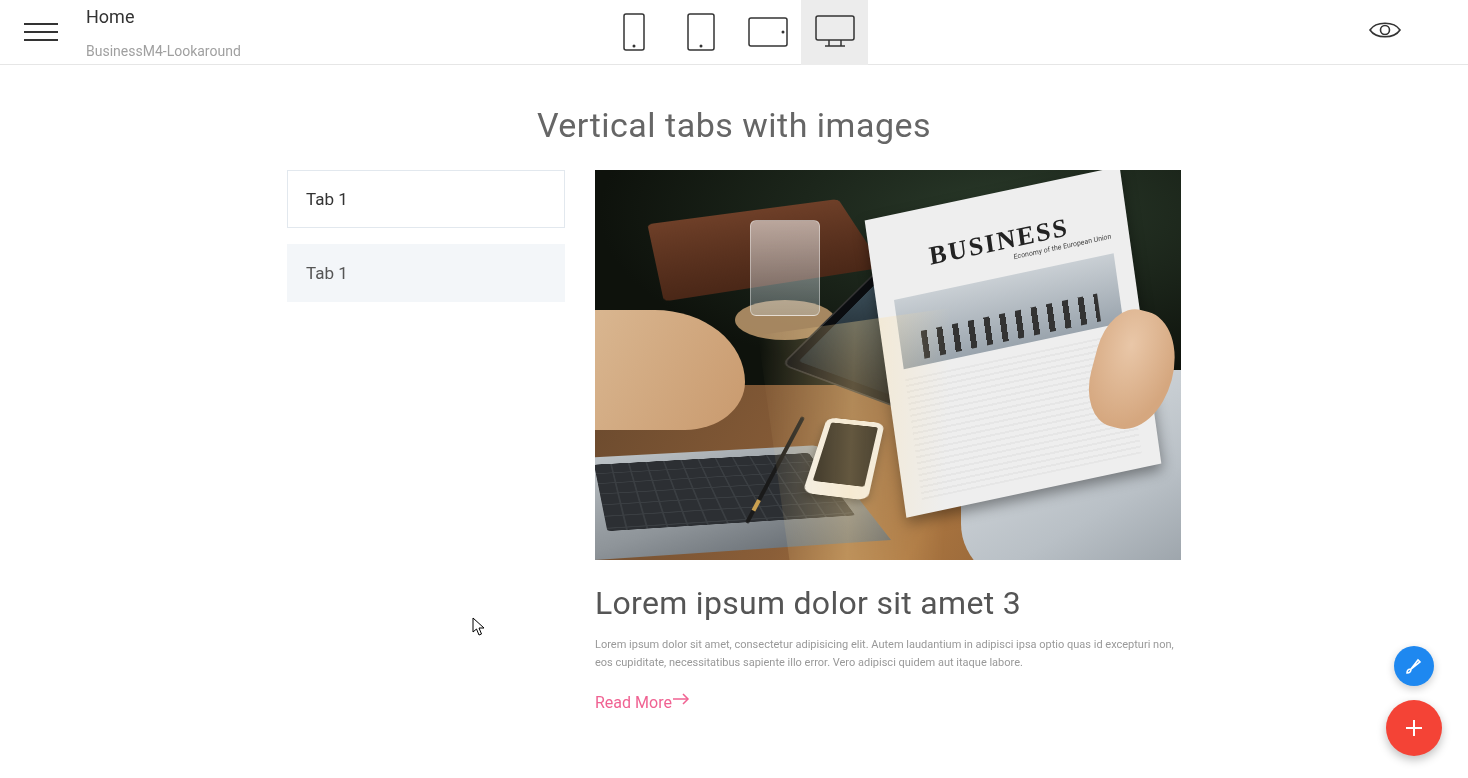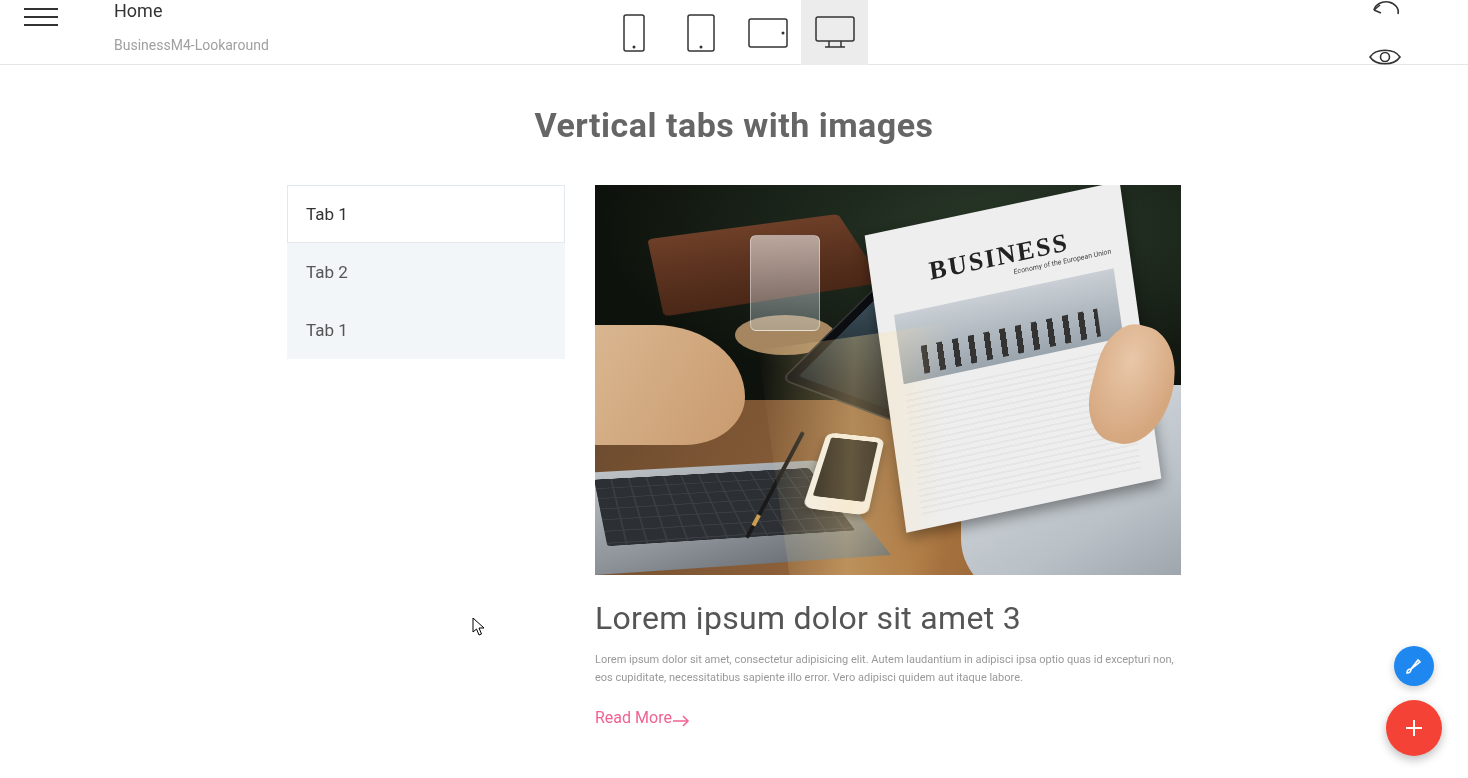--- a/index.html
+++ b/index.html
@@ -1,48 +1,48 @@
 <!DOCTYPE html>
 <html><head>
 <meta charset="utf-8">
 <style>
 * { box-sizing: border-box; margin: 0; padding: 0; }
 body { font-family: -apple-system, BlinkMacSystemFont, "Segoe UI", Roboto, Helvetica, Arial, sans-serif; background: #fff; color: #333; overflow: hidden; width: 1468px; height: 778px; position: relative; }
 
-.topbar { height: 65px; border-bottom: 1px solid #e6e6e6; display: flex; align-items: flex-start; padding: 0 30px 0 24px; background: #fff; position: relative; gap: 28px; }
+.topbar { height: 65px; border-bottom: 1px solid #e6e6e6; display: flex; align-items: center; padding: 0 30px 0 24px; background: #fff; position: relative; }
 .hamburger { width: 34px; height: 34px; display: flex; flex-direction: column; justify-content: center; gap: 6px; cursor: pointer; }
 .hamburger span { display: block; height: 2px; background: #333; width: 100%; }
 .page-meta { margin-left: 28px; display: flex; flex-direction: column; }
 .page-title { font-size: 18px; color: #333; font-weight: 400; }
 .page-sub { font-size: 14px; color: #a0a0a0; margin-top: 16px; }
 
 .device-switch { position: absolute; left: 50%; transform: translateX(-50%); display: flex; height: 65px; }
 .dev-btn { width: 67px; height: 65px; display: flex; align-items: center; justify-content: center; cursor: pointer; }
 .dev-btn.active { background: #ececec; }
 
 .top-right { margin-left: auto; display: flex; align-items: center; gap: 24px; flex-direction: column; }
 .icon-btn { cursor: pointer; display: flex; align-items: center; justify-content: center; }
 .publish { display: flex; align-items: center; gap: 10px; cursor: pointer; }
 .publish-label { font-size: 20px; color: #333; }
 
 .canvas { position: absolute; top: 65px; left: 0; right: 0; bottom: 0; overflow-y: auto; background: #fff; }
 .canvas-inner { width: 1440px; margin: 0 auto; padding: 40px 0 40px 0; }
 
-.section-title { text-align: center; font-size: 34px; color: #666; font-weight: 700; margin-bottom: 40px; letter-spacing: 0.5px; }
+.section-title { text-align: center; font-size: 34px; color: #666; font-weight: 400; margin-bottom: 25px; letter-spacing: 0.5px; }
 
 .tabs-layout { display: flex; gap: 30px; justify-content: center; }
-.tabs-col { width: 278px; display: flex; flex-direction: column; gap: 0; }
+.tabs-col { width: 278px; display: flex; flex-direction: column; gap: 16px; }
 .tab-item { border: 1px solid #e2e8ee; background: #fff; padding: 18px 18px; font-size: 17px; color: #333; cursor: pointer; }
 .tab-item.inactive { background: #f3f6f9; border-color: #f3f6f9; color: #555; }
 
 .content-col { width: 586px; }
 .content-img { width: 586px; height: 390px; background: #2a1f16; position: relative; overflow: hidden; }
 .content-heading { font-size: 32px; color: #555; font-weight: 400; margin-top: 24px; letter-spacing: 0.3px; }
 .content-body { font-size: 11px; color: #999; line-height: 1.6; margin-top: 14px; }
-.readmore { display: inline-flex; align-items: flex-end; gap: 0; margin-top: 22px; color: #f06292; font-size: 16px; cursor: pointer; }
+.readmore { display: inline-flex; align-items: flex-start; gap: 0; margin-top: 22px; color: #f06292; font-size: 16px; cursor: pointer; }
 
 .fab-group { position: fixed; right: 26px; bottom: 22px; display: flex; flex-direction: column; gap: 14px; align-items: center; }
 .fab-small { width: 40px; height: 40px; border-radius: 50%; background: #1e88f0; display: flex; align-items: center; justify-content: center; cursor: pointer; box-shadow: 0 3px 8px rgba(0,0,0,0.2); }
 .fab-big { width: 56px; height: 56px; border-radius: 50%; background: #f44336; display: flex; align-items: center; justify-content: center; cursor: pointer; box-shadow: 0 4px 10px rgba(0,0,0,0.25); color: #fff; font-size: 28px; font-weight: 300; }
 .scroll-thumb-top { position: absolute; right: 0; top: 65px; width: 100px; height: 6px; background: linear-gradient(to right, #cfcfcf 70%, #4da3ff 70%); }
 .scroll-bottom { position: absolute; right: 0; bottom: 18px; width: 12px; height: 44px; background: #cfcfcf; }
 
 
 .img-scene { position:absolute; inset:0; }
 .desk { position:absolute; left:0; right:0; top:55%; bottom:0; background: linear-gradient(120deg,#6b4a2e 0%, #8a5e38 40%, #a9743f 60%, #7a5230 100%); }
@@ -139,21 +139,20 @@
 <div class="scroll-thumb-top"></div>
 <div class="scroll-bottom"></div>
 
 <div class="canvas">
   <div class="canvas-inner">
     <h2 class="section-title">Vertical tabs with images</h2>
 
     <div class="tabs-layout">
       <div class="tabs-col">
         <div class="tab-item">Tab 1</div>
-        <div class="tab-item inactive">Tab 2</div>
         <div class="tab-item inactive">Tab 1</div>
       </div>
 
       <div class="content-col">
         <div class="content-img" aria-label="Person reading BUSINESS newspaper at a wooden desk with laptop, tablet, phone, glass of water and pen">
           <div class="img-scene">
             <div class="desk-top"></div>
             <div class="desk"></div>
             <div class="folder"></div>
             <div class="coaster"></div>

